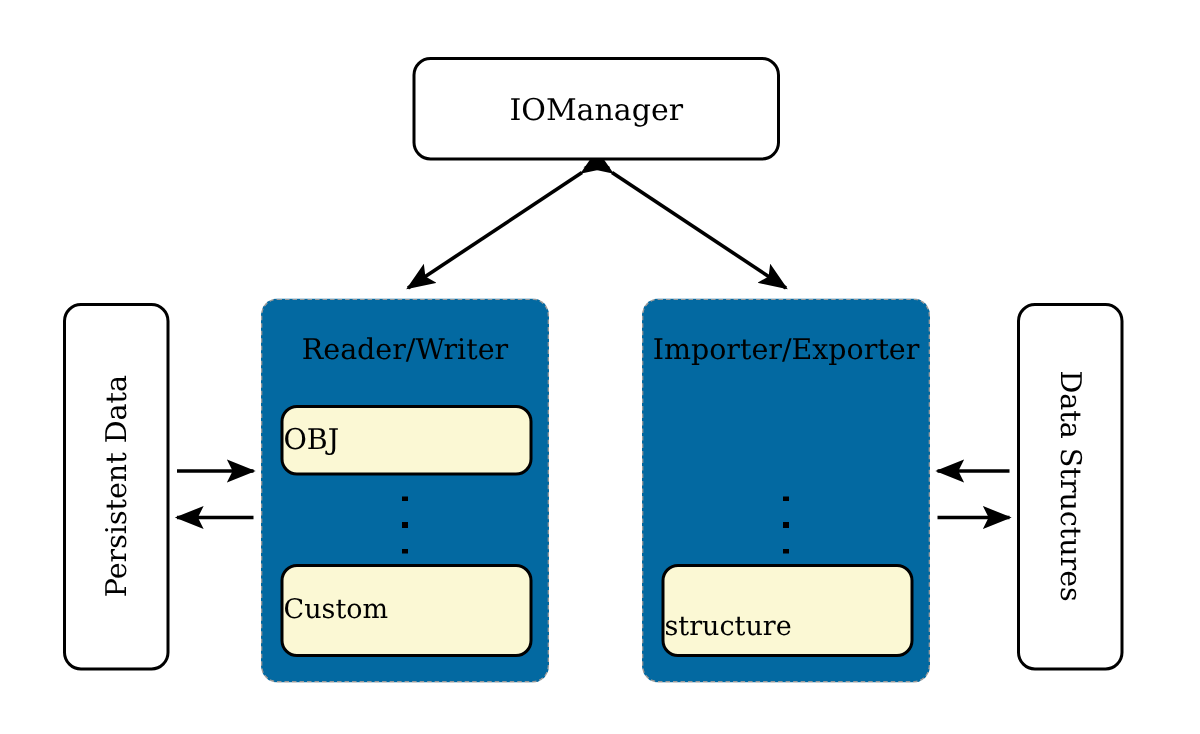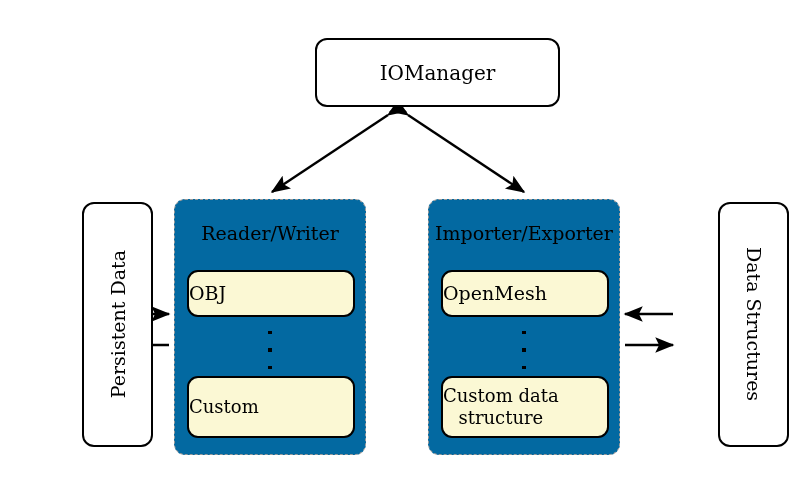--- a/index.html
+++ b/index.html
@@ -25,21 +25,20 @@
     justify-content: center;
     text-align: center;
     color: #000000;
   }
 
   
   .hard-box {
     background: #ffffff;
     border: 2.6px solid #000000;
     border-radius: 12px;
-    margin-left: 40px;
   }
 
   
   .panel {
     position: absolute;
     box-sizing: border-box;
     background: #0369a1;
     border: 1.6px dashed #9a9a9a;
     border-radius: 11px;
   }
@@ -213,31 +212,28 @@
     <div class="inner-box slot-bottom">
       <span>
         <span>Custom</span><br>
       </span>
     </div>
   </div>
 
   <div class="panel" id="panel-importer-exporter">
     <div class="panel-title">Importer/Exporter</div>
 
-    <div class="inner-box slot-top">
-      <span>OpenMesh</span>
-    </div>
 
     <div class="vdots">
       <i></i>
         <i></i>
         <i></i>
     </div>
 
     <div class="inner-box slot-bottom">
       <span>
-        <span>Custom data</span><br>
+        <br>
         <span>structure</span>
       </span>
     </div>
   </div>
 
 </div>
 
 </body></html>

